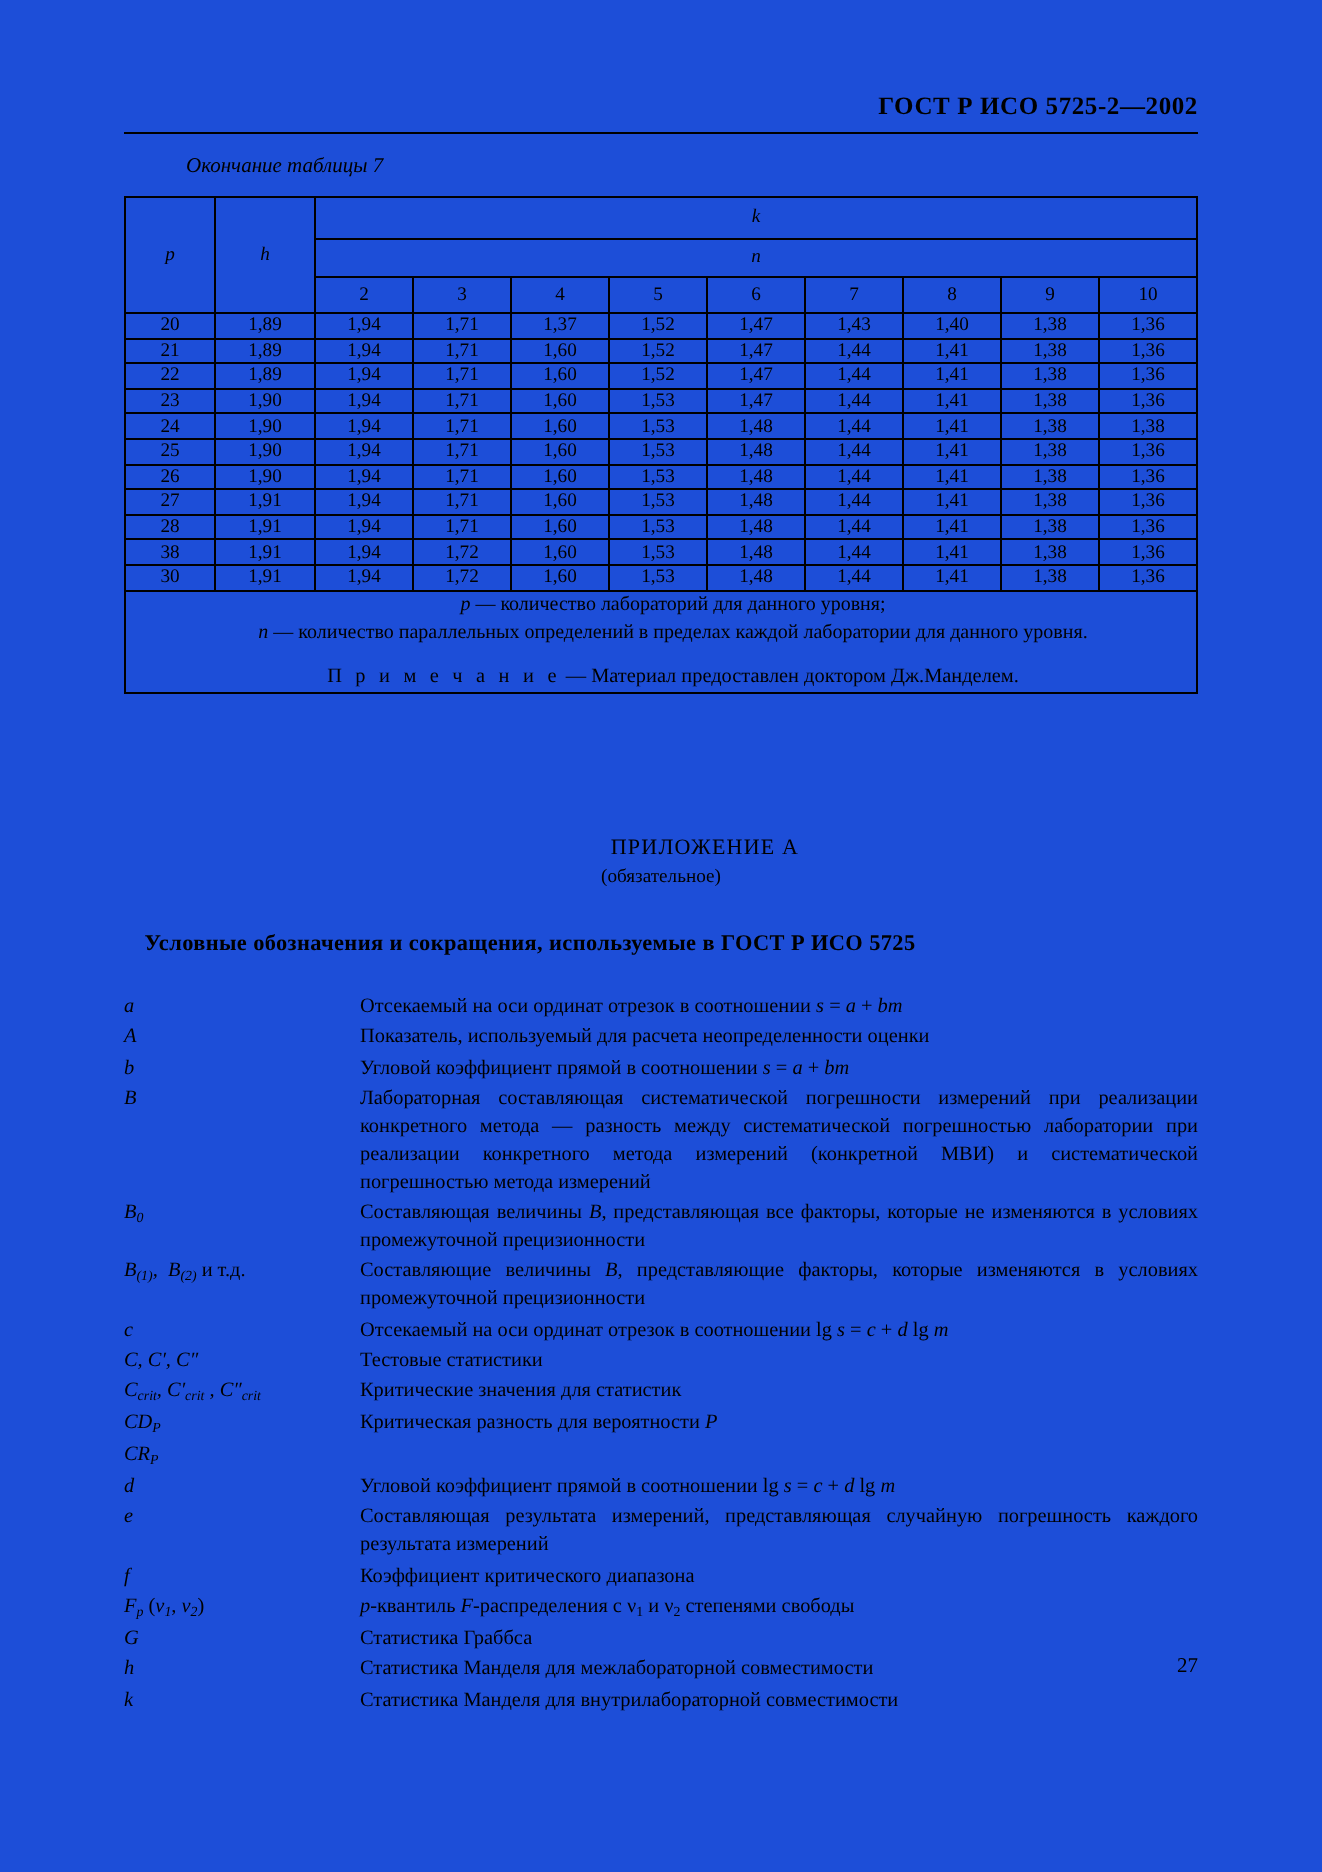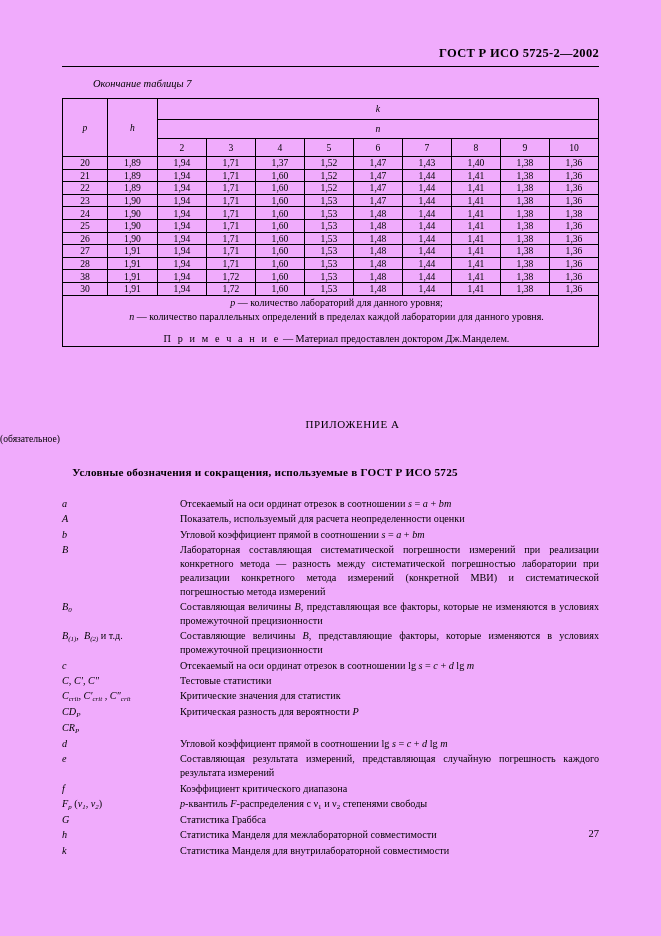--- a/index.html
+++ b/index.html
@@ -14,21 +14,21 @@
     font-family: "Liberation Serif", serif;
     color: #000000;
     overflow: hidden;
   }
 
   .page {
     position: absolute;
     left: 0; top: 0;
     width: 661px;
     height: 936px;
-    background: #f0abfc;
+    background: #1d4ed8;
   }
 
   
   .doc-header {
     position: absolute;
     left: 62px;
     top: 46px;
     width: 537px;
     text-align: right;
     font-weight: bold;
@@ -110,20 +110,21 @@
     width: 661px;
     text-align: center;
     font-size: 11px;
     letter-spacing: 0.6px;
     padding-left: 22px;
   }
   .appx-sub {
     position: absolute;
     left: 0; top: 433px;
     width: 661px;
+    text-align: center;
     font-size: 9.6px;
   }
   .appx-heading {
     position: absolute;
     left: 0; top: 466px;
     width: 530px;
     text-align: center;
     font-weight: bold;
     font-size: 11.2px;
     letter-spacing: 0.2px;

